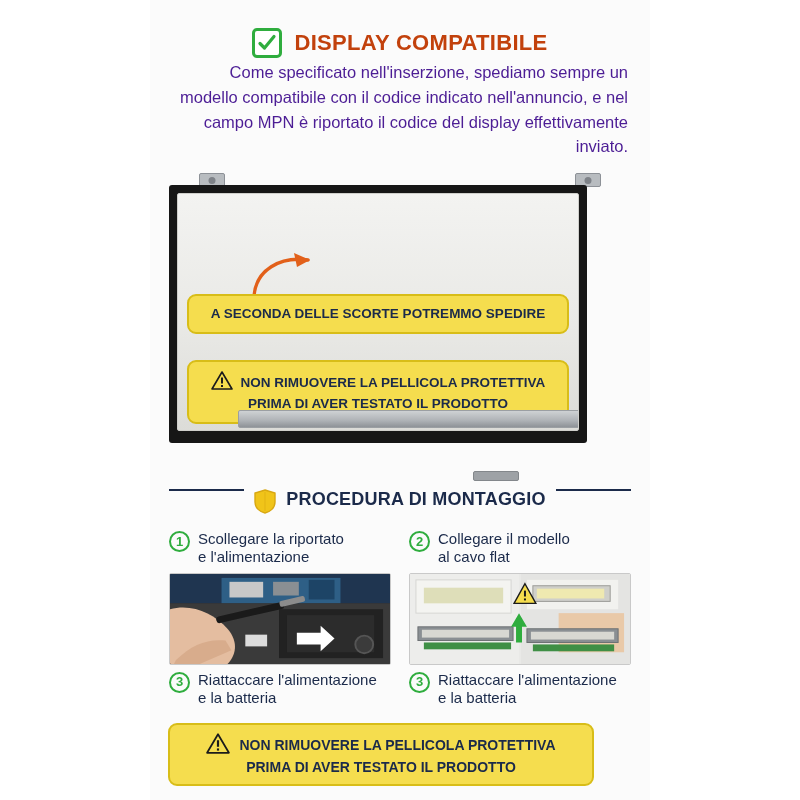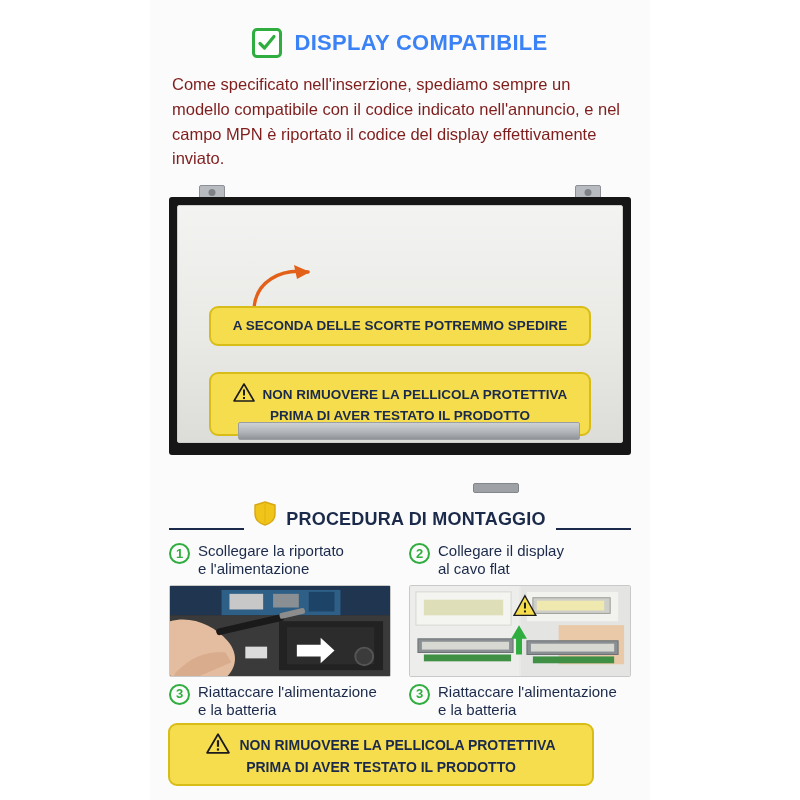--- a/index.html
+++ b/index.html
@@ -38,30 +38,30 @@
     border-radius: 5px;
     background: #ffffff;
     border: 3px solid #2fad3e;
     display: flex; align-items: center; justify-content: center;
     flex: none;
   }
   .check-badge svg { display: block; }
   .header-title {
     font-size: 22px;
     font-weight: bold;
-    color: #3b82f6;
+    color: #c2410c;
     letter-spacing: .3px;
   }
   .intro {
     width: 456px;
-    margin-top: 14px;
-    text-align: left;
+    margin-top: 2px;
+    text-align: right;
     font-size: 16.5px;
     line-height: 1.5;
-    color: #7f1d1d;
+    color: #4c1d95;
   }
 
   
   .panel-wrap {
     position: relative;
     margin-top: 14px;
     width: 462px;
     height: 300px;
   }
   .bracket {
@@ -79,21 +79,21 @@
     position: absolute;
     left: 50%; top: 3px;
     transform: translateX(-50%);
     width: 7px; height: 7px;
     border-radius: 50%;
     background: #7e8288;
   }
   .screen-outer {
     position: absolute;
     left: 0; top: 12px;
-    width: 462px; height: 258px;
+    width: 418px; height: 258px;
     background: #161616;
     border-radius: 3px;
     padding: 8px 8px 12px 8px;
   }
   .screen-inner {
     width: 100%; height: 100%;
     background: linear-gradient(180deg,#f3f3f1 0%, #e9e9e6 55%, #dcdcd8 100%);
     border-radius: 2px;
     border: 1px solid #cfcfcb;
     position: relative;
@@ -147,21 +147,21 @@
   }
 
   .warn-tri {
     flex: none;
     display: block;
   }
 
   
   .section-head {
     display: flex;
-    align-items: flex-end;
+    align-items: flex-start;
     gap: 10px;
     margin-top: 16px;
     width: 462px;
     justify-content: center;
   }
   .rule {
     flex: 1 1 auto;
     height: 2px;
     background: #1b2a4a;
   }
@@ -305,21 +305,21 @@
         <span class="step-num">1</span>
         <span>
           <span>Scollegare la riportato</span><br>
           <span>e l'alimentazione</span>
         </span>
       </div>
 
       <div class="step-label">
         <span class="step-num">2</span>
         <span>
-          <span>Collegare il display</span><br>
+          <span>Collegare il modello</span><br>
           <span>al cavo flat</span>
         </span>
       </div>
 
       <div class="photo">
         <svg viewBox="0 0 222 92" preserveAspectRatio="none" aria-hidden="true">
           <rect x="0" y="0" width="222" height="92" fill="#2b2b2b"></rect>
           <rect x="0" y="0" width="222" height="30" fill="#1f3550"></rect>
           <rect x="52" y="4" width="120" height="26" fill="#2e5f86"></rect>
           <rect x="60" y="8" width="34" height="16" fill="#c8c8c8"></rect>

